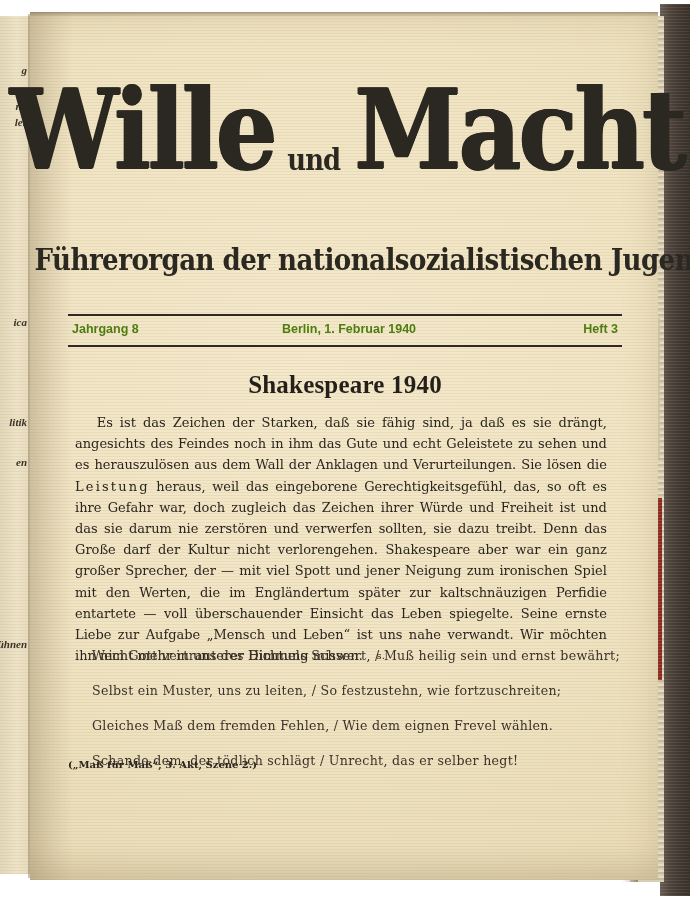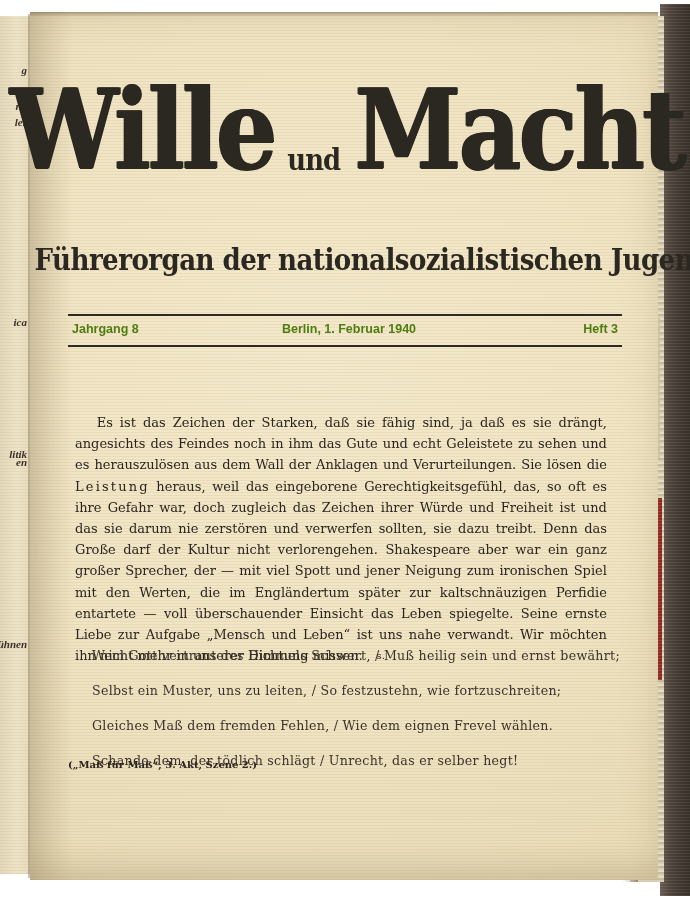--- a/index.html
+++ b/index.html
@@ -350,21 +350,21 @@
   <div class="fore-edge-light"></div>
   <div class="fore-edge-red"></div>
   <div class="fore-edge-shadow"></div>
 
   <div class="facing-page"></div>
   <div class="facing-text">
       <div class="facing-frag" style="top: 48px;">g</div>
       <div class="facing-frag" style="top: 84px;">ng</div>
       <div class="facing-frag" style="top: 100px;">ler</div>
       <div class="facing-frag" style="top: 300px;">ica</div>
-      <div class="facing-frag" style="top: 400px; margin-top: 32px;">litik</div>
+      <div class="facing-frag" style="top: 400px;">litik</div>
       <div class="facing-frag" style="top: 440px;">en</div>
       <div class="facing-frag" style="top: 622px;">er Bühnen</div>
     </div>
   <div class="gutter"></div>
 
   <div class="leaf"></div>
   <div class="leaf-top-shade"></div>
 
   <div class="content">
 
@@ -378,20 +378,21 @@
     <div class="rule top"></div>
 
     <div class="issue-bar">
       <span class="issue-left">Jahrgang 8</span>
       <span class="issue-center">Berlin, 1. Februar 1940</span>
       <span class="issue-right">Heft 3</span>
     </div>
 
     <div class="rule bottom"></div>
 
+    <div class="article-title">Shakespeare 1940</div>
 
     <div class="body-text">
       <span>Es ist das Zeichen der Starken, daß sie fähig sind, ja daß es sie drängt, angesichts des Feindes noch in ihm das Gute und echt Geleistete zu sehen und es herauszulösen aus dem Wall der Anklagen und Verurteilungen. Sie lösen die </span><span class="spaced">Leistung</span><span> heraus, weil das eingeborene Gerechtigkeitsgefühl, das, so oft es ihre Gefahr war, doch zugleich das Zeichen ihrer Würde und Freiheit ist und das sie darum nie zerstören und verwerfen sollten, sie dazu treibt. Denn das Große darf der Kultur nicht verlorengehen. Shakespeare aber war ein ganz großer Sprecher, der — mit viel Spott und jener Neigung zum ironischen Spiel mit den Werten, die im Engländertum später zur kaltschnäuzigen Perfidie entartete — voll überschauender Einsicht das Leben spiegelte. Seine ernste Liebe zur Aufgabe „Mensch und Leben“ ist uns nahe verwandt. Wir möchten ihn nicht mehr in unserer Dichtung missen.</span><span class="sig">s.</span>
     </div>
 
     <div class="verse">
       <div class="verse-line">Wem Gott vertraut des Himmels Schwert, / Muß heilig sein und ernst bewährt;</div>
       <div class="verse-line">Selbst ein Muster, uns zu leiten, / So festzustehn, wie fortzuschreiten;</div>
       <div class="verse-line">Gleiches Maß dem fremden Fehlen, / Wie dem eignen Frevel wählen.</div>
       <div class="verse-line">Schande dem, der tödlich schlägt / Unrecht, das er selber hegt!</div>

